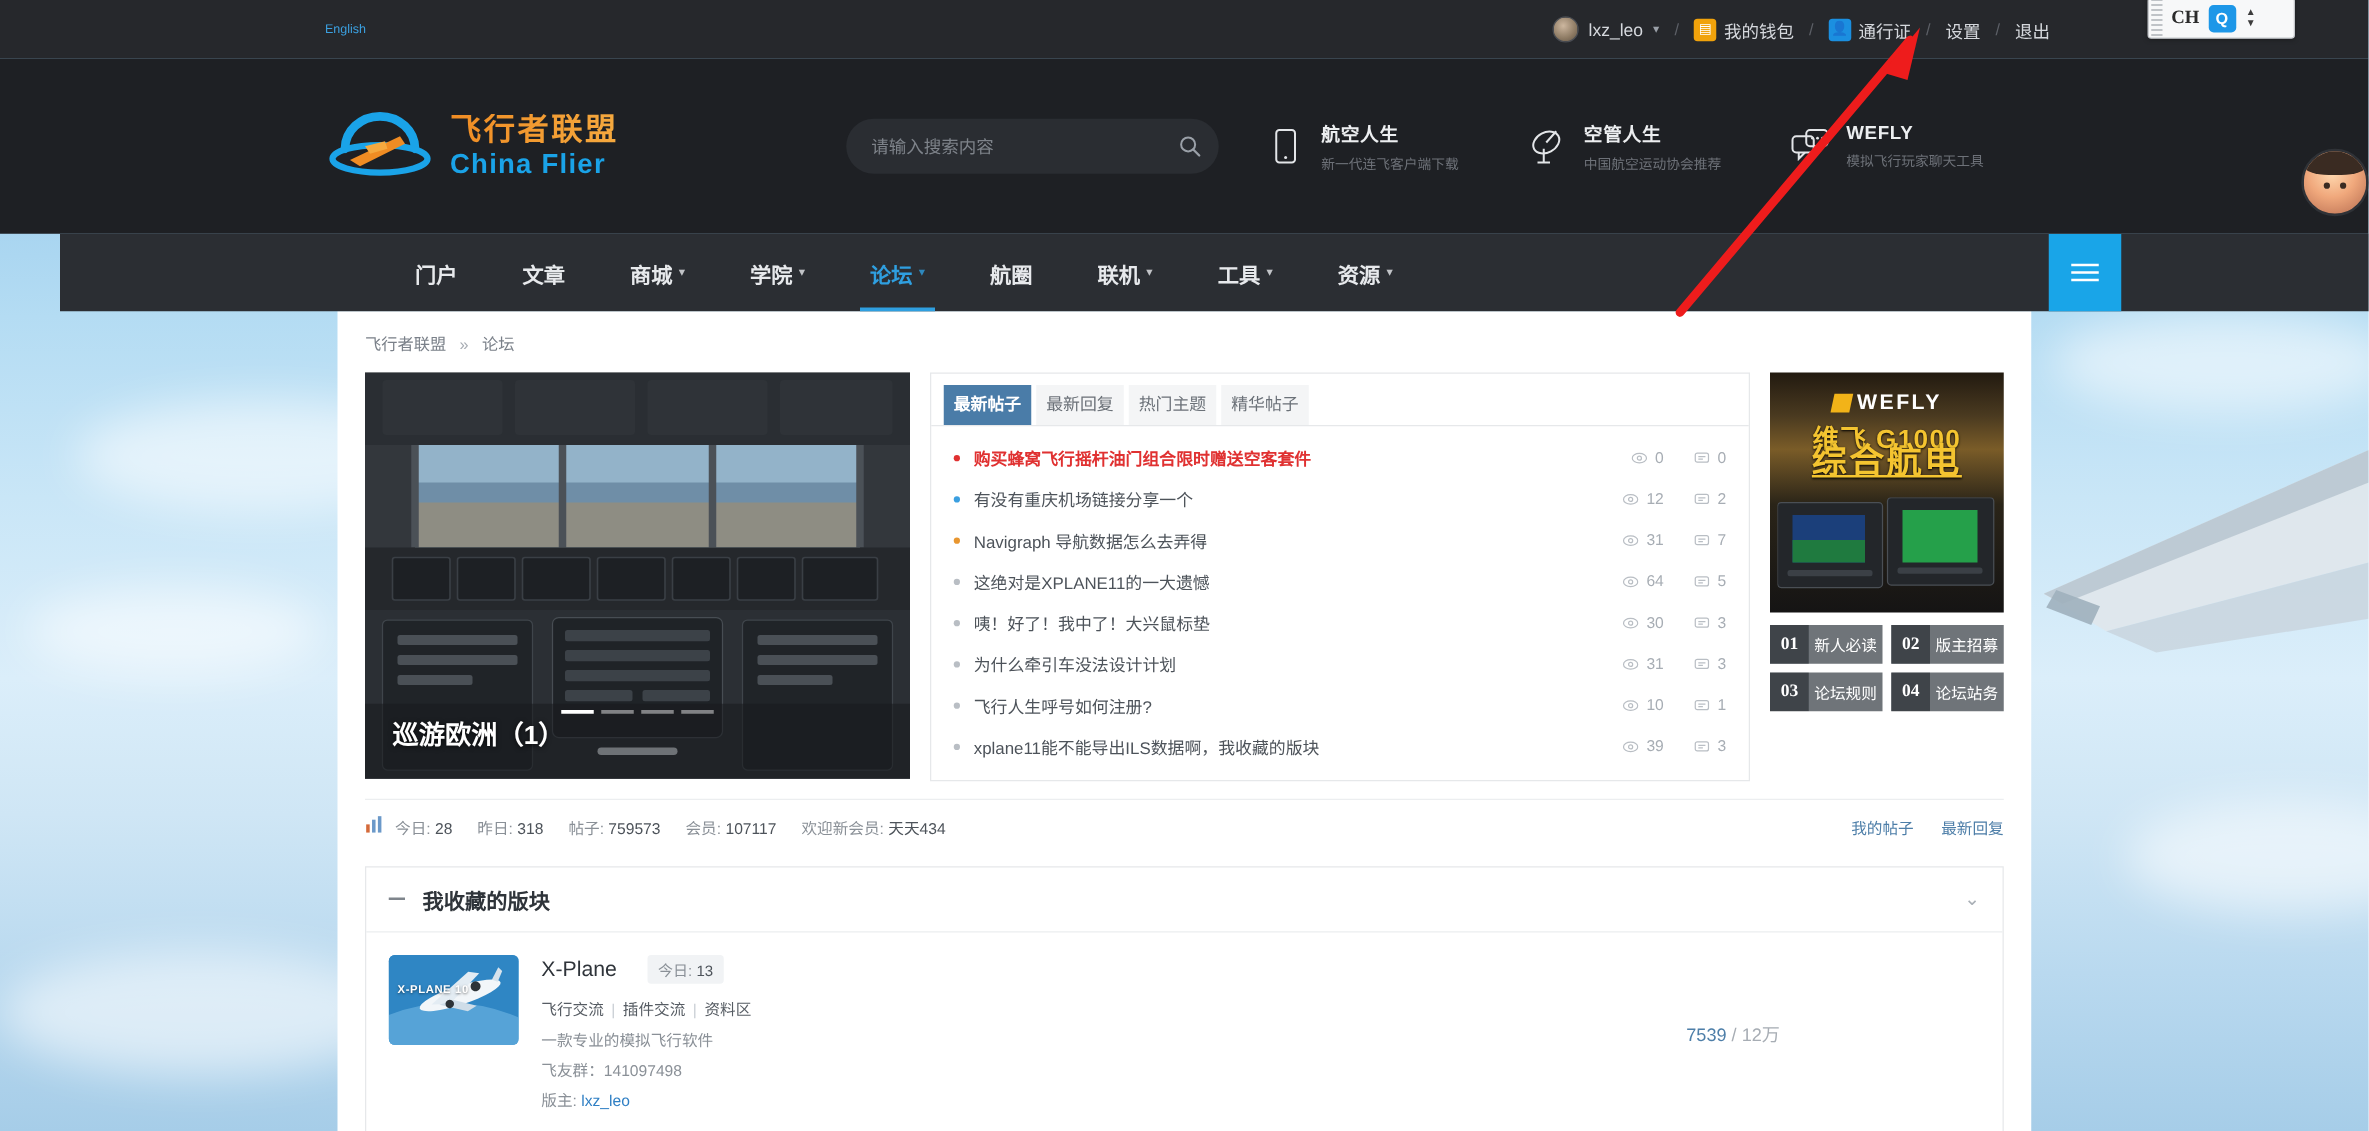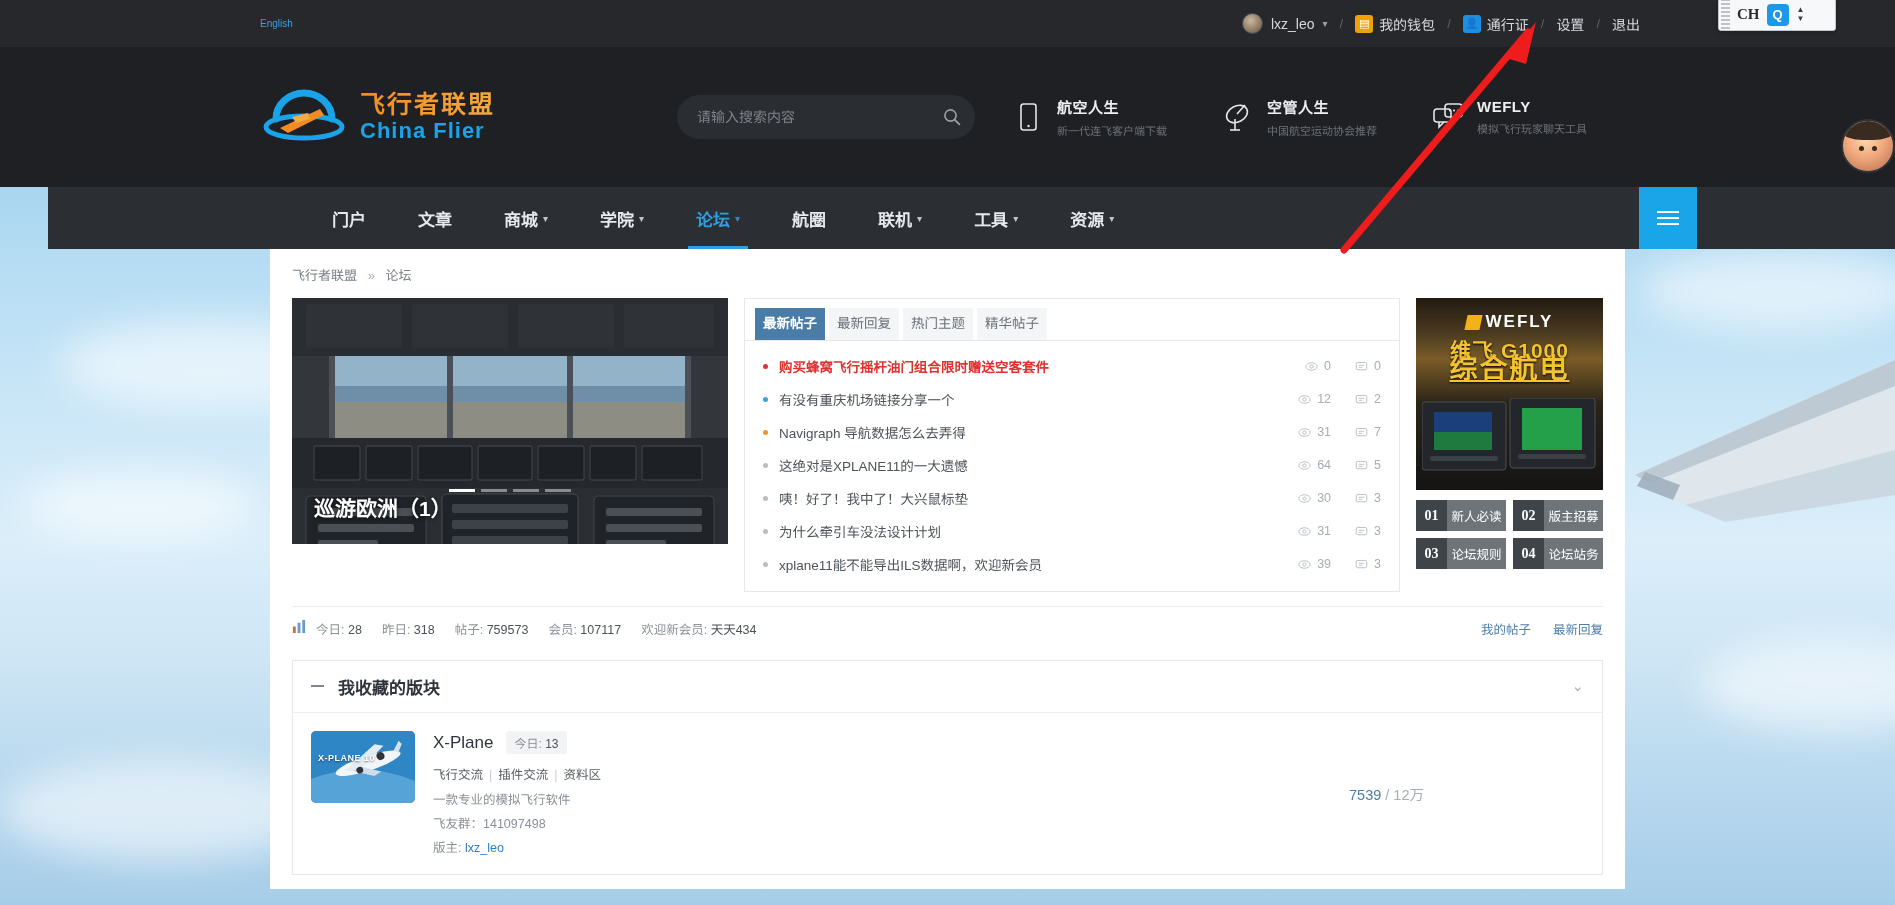--- a/index.html
+++ b/index.html
@@ -163,21 +163,21 @@
   #breadcrumb {
     padding: 16px 22px 14px 22px; font-size: 13px; color: #7a8089;
   }
   #breadcrumb span { cursor: pointer; }
   #breadcrumb .sepbc { margin: 0 7px; color: #a8adb4; }
 
   #row1 { display: flex; gap: 16px; padding: 0 22px; }
 
   
   #carousel {
-    position: relative; width: 436px; height: 246px; flex: none;
+    position: relative; width: 436px; height: 325px; flex: none;
     background: #2e3237; overflow: hidden; cursor: pointer;
   }
   #cockpit { position: absolute; inset: 0; }
   #carousel .cap {
     position: absolute; left: 22px; bottom: 22px;
     color: #fff; font-size: 21px; font-weight: 700;
     text-shadow: 0 1px 4px rgba(0,0,0,.75);
   }
   #carousel .dots {
     position: absolute; left: 0; right: 0; bottom: 52px;
@@ -272,21 +272,21 @@
   .forum-row .thumb {
     width: 104px; height: 72px; flex: none; border-radius: 5px; overflow: hidden;
     background: linear-gradient(160deg,#2d7fc0 0%, #5aa9dd 45%, #9bd0ef 100%);
     position: relative; cursor: pointer;
   }
   .forum-row .thumb .xp {
     position: absolute; left: 7px; top: 22px; color: #fff; font-size: 9px;
     font-weight: 700; letter-spacing: .5px; text-shadow: 0 1px 2px rgba(0,0,0,.5);
   }
   .forum-row .info { flex: 1; }
-  .forum-row .line1 { display: flex; align-items: baseline; gap: 13px; }
+  .forum-row .line1 { display: flex; align-items: baseline; gap: 25px; }
   .forum-row .fname { font-size: 17px; color: #2f343a; cursor: pointer; }
   .forum-row .today {
     font-size: 12px; color: #8a9097; background: #f1f3f5;
     padding: 3px 8px; border-radius: 3px;
   }
   .forum-row .today b { color: #4d535a; font-weight: 400; }
   .forum-row .subs { margin-top: 10px; font-size: 12.5px; color: #5c6views; }
   .forum-row .subs { margin-top: 10px; font-size: 12.5px; color: #565c63; }
   .forum-row .subs span { cursor: pointer; }
   .forum-row .subs .bar { color: #c9ced4; margin: 0 6px; }
@@ -688,21 +688,42 @@
                     <rect x="1.5" y="3" width="13" height="9" rx="2" fill="none" stroke="#b9bec4" stroke-width="1.2"></rect>
                     <line x1="4.5" y1="6.5" x2="11.5" y2="6.5" stroke="#b9bec4" stroke-width="1.1"></line>
                     <line x1="4.5" y1="9" x2="9" y2="9" stroke="#b9bec4" stroke-width="1.1"></line>
                   </svg>
                   <b style="font-weight:400">3</b>
                 </span>
               </span>
             </li>
           <li>
               <i class="bullet"></i>
-              <span class="ttl">xplane11能不能导出ILS数据啊，欢迎新会员</span>
+              <span class="ttl">飞行人生呼号如何注册?</span>
+              <span class="meta">
+                <span>
+                  <svg width="13" height="13" viewBox="0 0 16 16">
+                    <ellipse cx="8" cy="8" rx="7" ry="4.6" fill="none" stroke="#b9bec4" stroke-width="1.2"></ellipse>
+                    <circle cx="8" cy="8" r="2" fill="none" stroke="#b9bec4" stroke-width="1.2"></circle>
+                  </svg>
+                  <b style="font-weight:400">10</b>
+                </span>
+                <span>
+                  <svg width="13" height="13" viewBox="0 0 16 16">
+                    <rect x="1.5" y="3" width="13" height="9" rx="2" fill="none" stroke="#b9bec4" stroke-width="1.2"></rect>
+                    <line x1="4.5" y1="6.5" x2="11.5" y2="6.5" stroke="#b9bec4" stroke-width="1.1"></line>
+                    <line x1="4.5" y1="9" x2="9" y2="9" stroke="#b9bec4" stroke-width="1.1"></line>
+                  </svg>
+                  <b style="font-weight:400">1</b>
+                </span>
+              </span>
+            </li>
+          <li>
+              <i class="bullet"></i>
+              <span class="ttl">xplane11能不能导出ILS数据啊，我收藏的版块</span>
               <span class="meta">
                 <span>
                   <svg width="13" height="13" viewBox="0 0 16 16">
                     <ellipse cx="8" cy="8" rx="7" ry="4.6" fill="none" stroke="#b9bec4" stroke-width="1.2"></ellipse>
                     <circle cx="8" cy="8" r="2" fill="none" stroke="#b9bec4" stroke-width="1.2"></circle>
                   </svg>
                   <b style="font-weight:400">39</b>
                 </span>
                 <span>
                   <svg width="13" height="13" viewBox="0 0 16 16">

